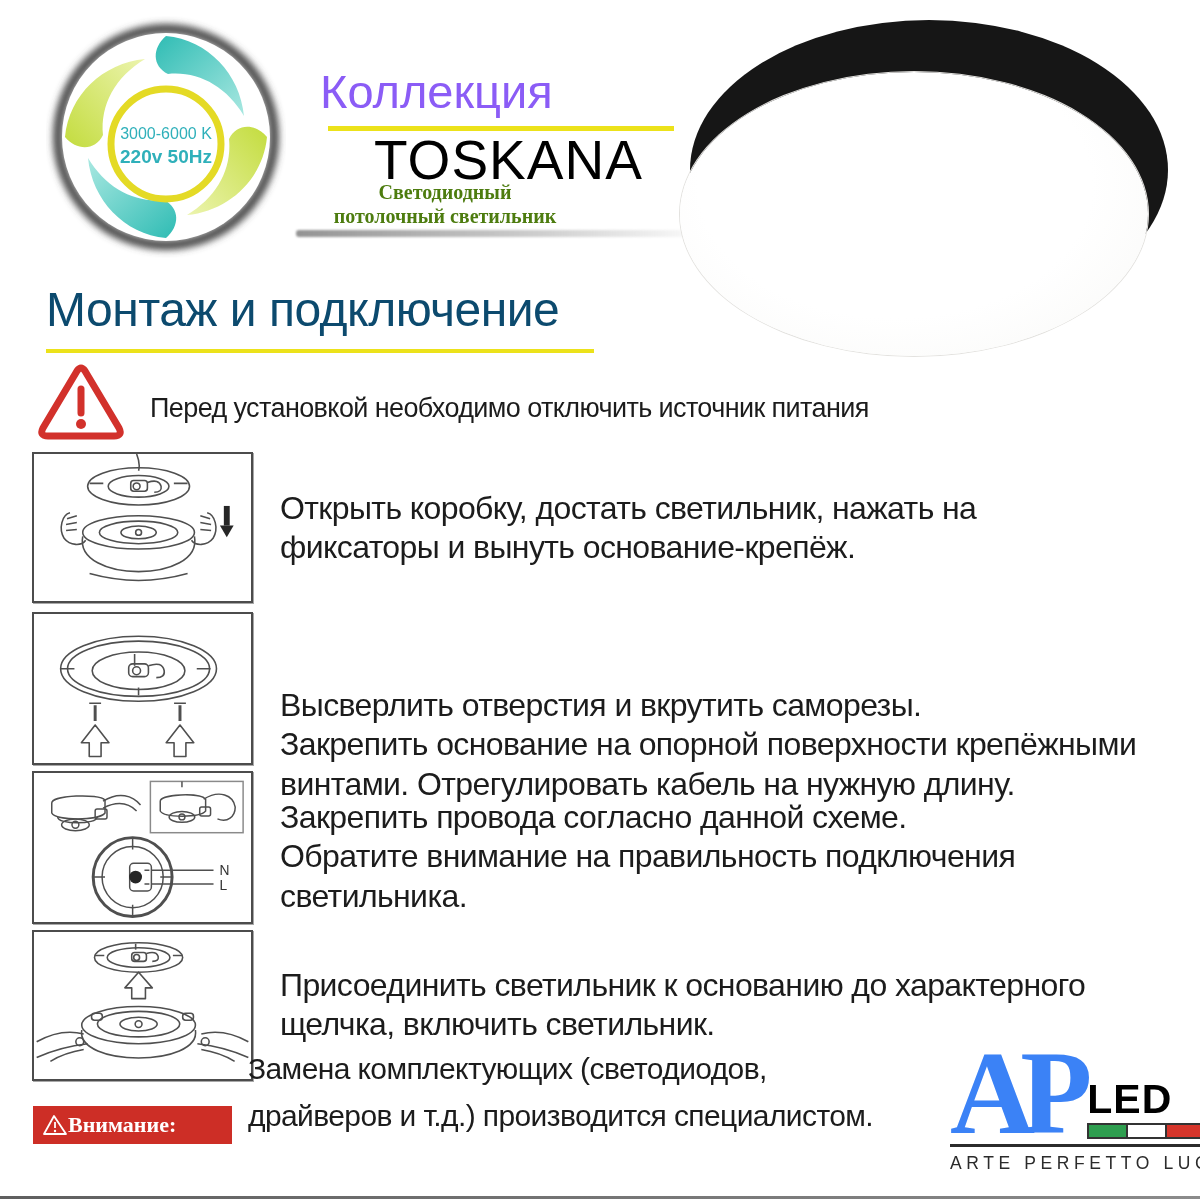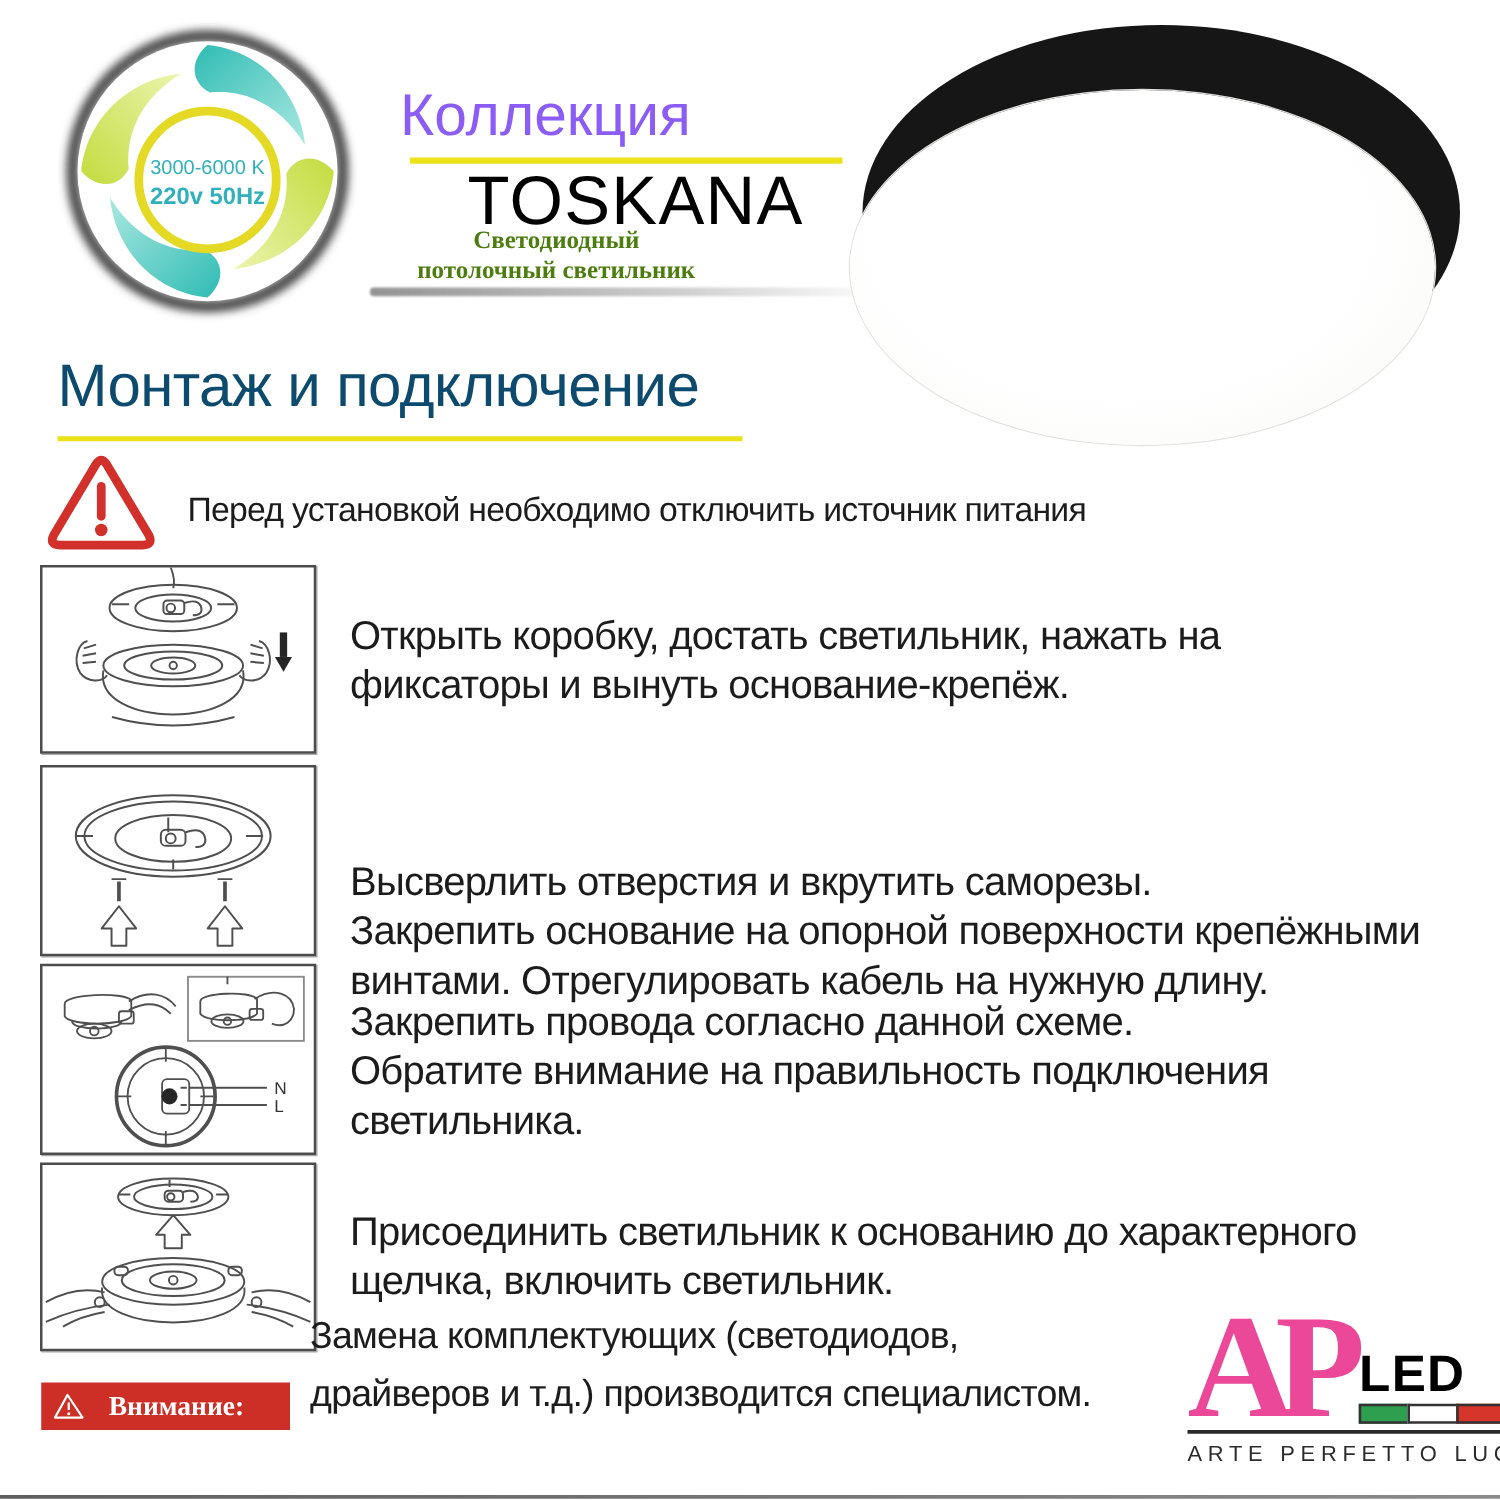--- a/index.html
+++ b/index.html
@@ -42,28 +42,28 @@
   .box1{top:452px;height:151px;}
   .box2{top:612px;height:153px;}
   .box3{top:771px;height:153px;}
   .box4{top:930px;height:151px;}
   .step-box svg{width:100%;height:100%;display:block;}
   .step-text{left:280px;width:912px;font-size:32px;line-height:1.23;letter-spacing:-0.6px;}
   .t1{top:489px;} .t2{top:638px;margin-top:48px;} .t3{top:798px;} .t4{top:966px;}
 
   
   .attn-box{left:33px;top:1106px;width:199px;height:38px;background:#cd2e26;
-            display:flex;align-items:center;gap:19px;padding-left:9px;box-sizing:border-box;}
+            display:flex;align-items:center;gap:0;padding-left:9px;box-sizing:border-box;}
   .attn-label{font-family:"Liberation Serif",serif;font-weight:bold;font-size:22px;color:#fff;}
   .attn-text{left:248px;top:1046px;font-size:30px;line-height:1.56;letter-spacing:-0.6px;}
 
   .apl{left:950px;top:1046px;width:250px;}
   .apl-row{display:flex;align-items:flex-end;}
   .apl-mono{font-family:"Liberation Serif",serif;font-weight:bold;font-size:118px;
-            line-height:0.82;letter-spacing:-15px;color:#ec4899;padding-right:10px;}
+            line-height:0.82;letter-spacing:-15px;color:#3b82f6;padding-right:10px;}
   .apl-right{display:flex;flex-direction:column;align-items:flex-start;margin-bottom:4px;}
   .apl-led{font-size:41px;font-weight:800;letter-spacing:1px;color:#000000;line-height:0.9;}
   .flagbar{display:flex;margin-top:5px;}
   .flagbar span{width:37px;height:12px;border:2px solid #333;}
   .flagbar span + span{margin-left:-2px;}
   .fl-g{background:#2e9e4f;} .fl-w{background:#fff;} .fl-r{background:#d6352b;}
   .apl-rule{border-top:3px solid #2b2b2b;margin-top:1px;}
   .apl-tag{font-size:17.5px;letter-spacing:4.6px;color:#2b2b2b;margin-top:6px;white-space:nowrap;}
 
   .bottom-line{left:0;top:1196px;width:1200px;height:3px;

